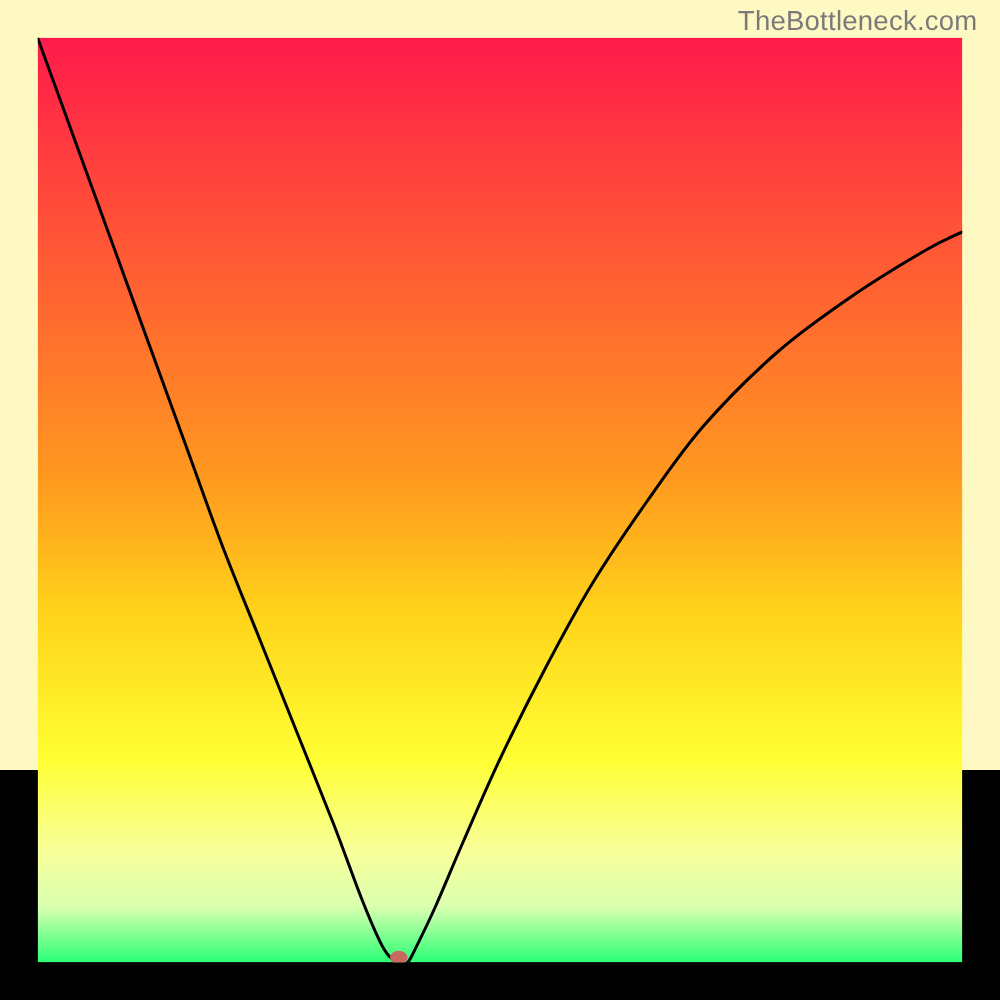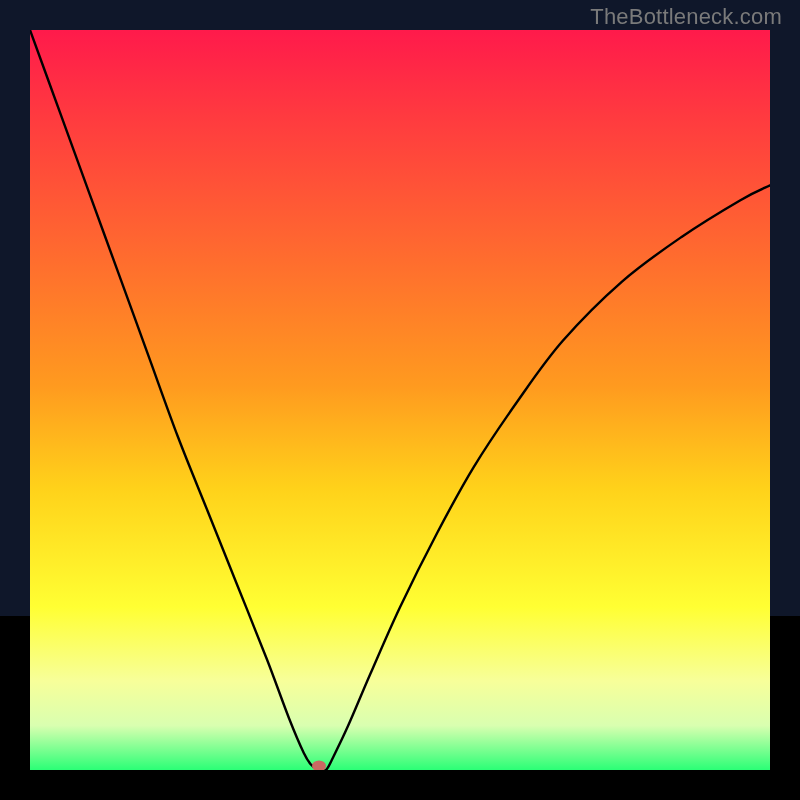--- a/index.html
+++ b/index.html
@@ -7,21 +7,21 @@
     padding: 0;
     width: 800px;
     height: 800px;
     background: #000;
     font-family: Arial, Helvetica, sans-serif;
   }
   .frame {
     position: relative;
     width: 800px;
     height: 616px;
-    background: #0f172a;
+    background: #fef9c3;
   }
   .watermark {
     position: absolute;
     top: 4px;
     right: 18px;
     color: #7a7a7a;
     font-size: 22px;
     font-weight: 500;
     font-family: Arial, sans-serif;
     letter-spacing: 0.2px;

